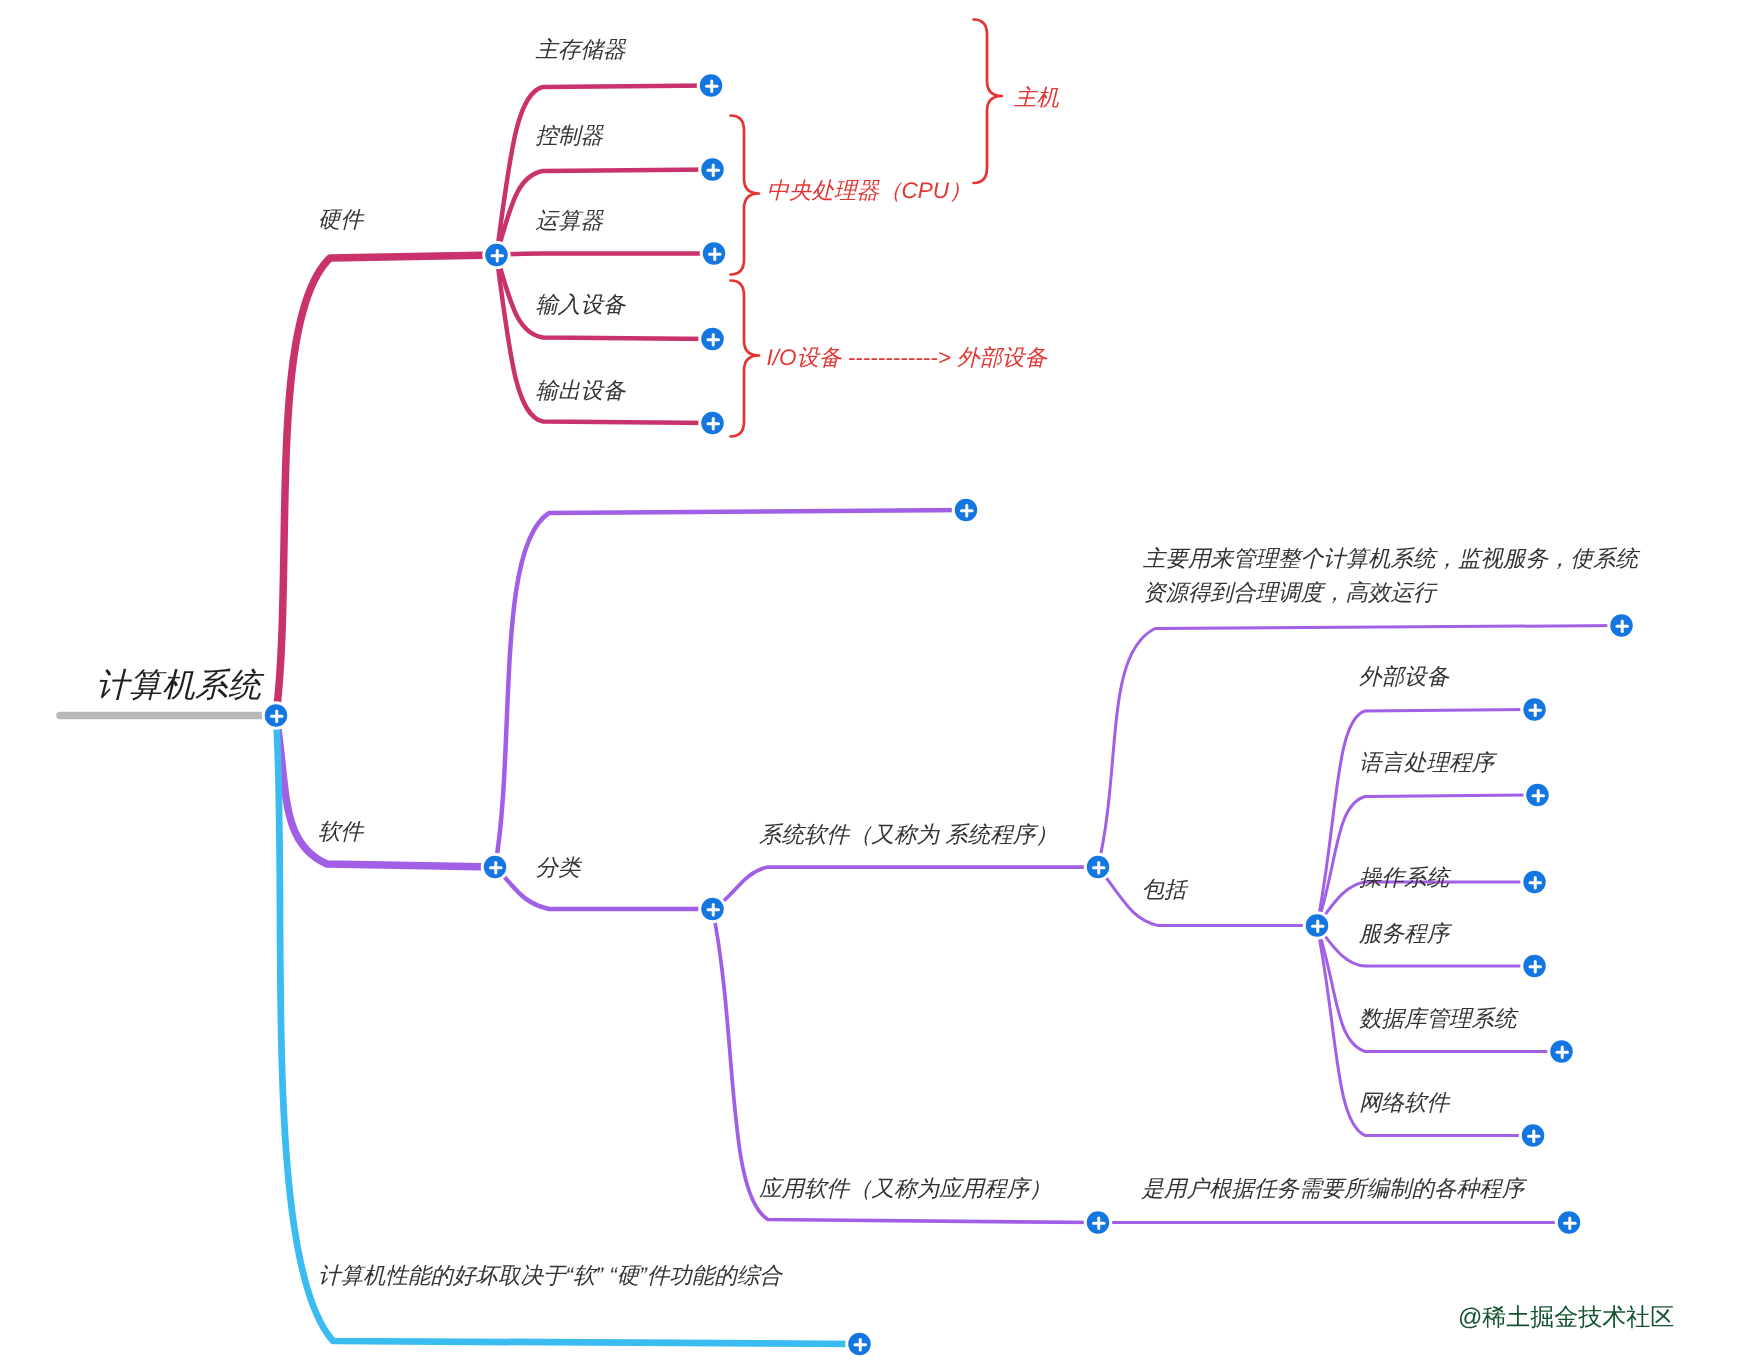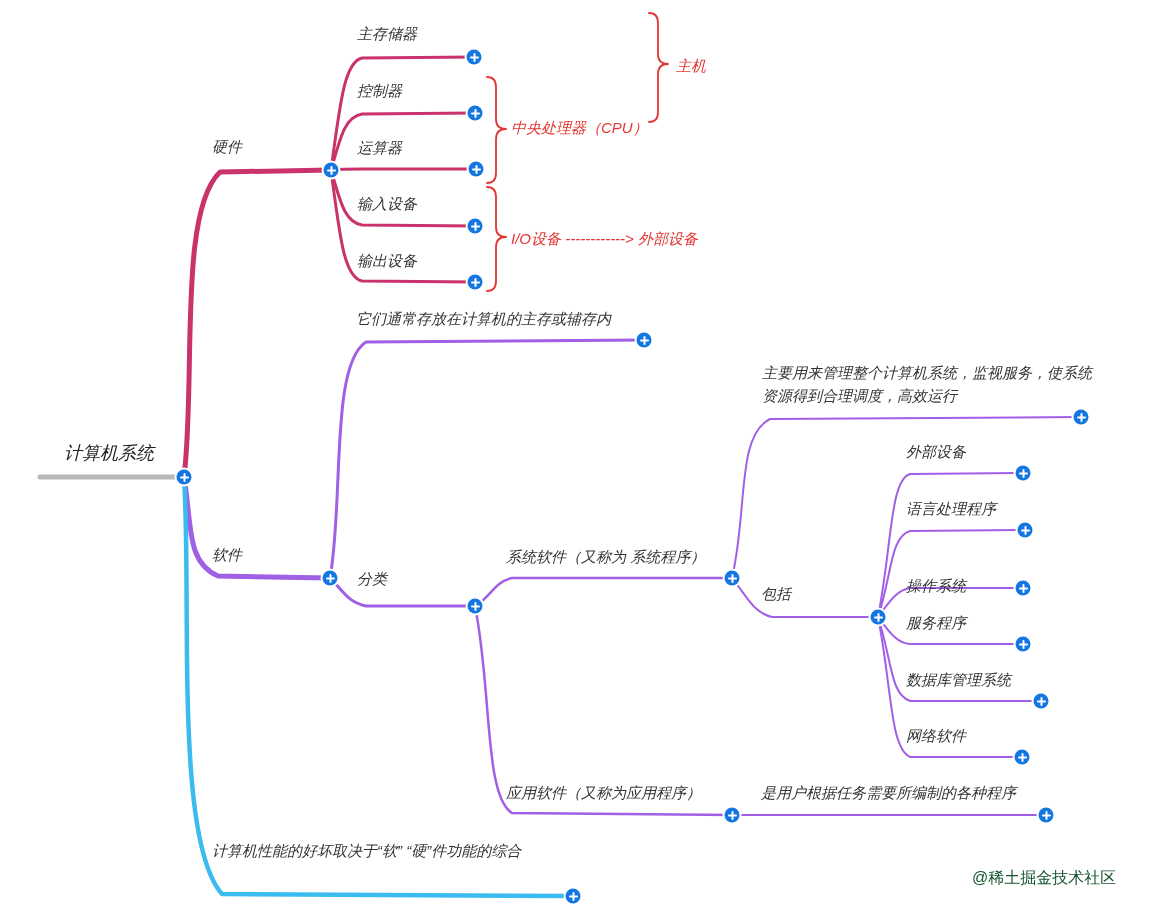--- a/index.html
+++ b/index.html
@@ -1,20 +1,20 @@
 <!DOCTYPE html>
 <html><head>
 <meta charset="utf-8">
 <style>
   html,body { margin:0; padding:0; background:#ffffff; }
   body { font-family:"Liberation Sans","DejaVu Sans",sans-serif; }
   .canvas { position:relative; width:1158px; height:913px; background:#ffffff; overflow:hidden; }
   .canvas svg { position:absolute; left:0; top:0; }
   .label { position:absolute; font-size:15px; color:#333333; white-space:nowrap; line-height:1.5;font-style:italic; }
-  .label.big { font-size:18px; color:#1f1f1f; }
+  .label.big { font-size:22px; color:#1f1f1f; }
   .label.red { color:#e33632; }
   .label.wrap { white-space:normal; }
   .watermark { position:absolute; font-size:16px; color:#14532d; white-space:nowrap; }
   .plus { position:absolute; width:15px; height:15px; border-radius:50%;
           background:#1476e0; box-shadow:0 0 0 2px #ffffff;
           transform:translate(-50%,-50%); cursor:pointer; }
   .plus::before, .plus::after { content:""; position:absolute; background:#ffffff;
           left:50%; top:50%; transform:translate(-50%,-50%); border-radius:1px; }
   .plus::before { width:9px; height:2px; }
   .plus::after  { width:2px; height:9px; }
@@ -74,21 +74,20 @@
   <div class="label" style="left:357px;top:80px">控制器</div>
   <div class="label" style="left:357px;top:137px">运算器</div>
   <div class="label" style="left:357px;top:193px">输入设备</div>
   <div class="label" style="left:357px;top:250px">输出设备</div>
 
   <div class="label red" style="left:511px;top:117px">中央处理器（CPU）</div>
   <div class="label red" style="left:676px;top:55px">主机</div>
   <div class="label red" style="left:511px;top:228px">I/O设备 ------------&gt; 外部设备</div>
 
   <div class="label" style="left:212px;top:544px">软件</div>
-  <div class="label" style="left:356px;top:308px">它们通常存放在计算机的主存或辅存内</div>
   <div class="label" style="left:357px;top:568px">分类</div>
 
   <div class="label" style="left:506px;top:546px">系统软件（又称为 系统程序）</div>
   <div class="label wrap" style="left:762px;top:362px;width:330px">主要用来管理整个计算机系统，监视服务，使系统资源得到合理调度，高效运行</div>
   <div class="label" style="left:761px;top:583px">包括</div>
 
   <div class="label" style="left:906px;top:441px">外部设备</div>
   <div class="label" style="left:906px;top:498px">语言处理程序</div>
   <div class="label" style="left:906px;top:575px">操作系统</div>
   <div class="label" style="left:906px;top:612px">服务程序</div>

